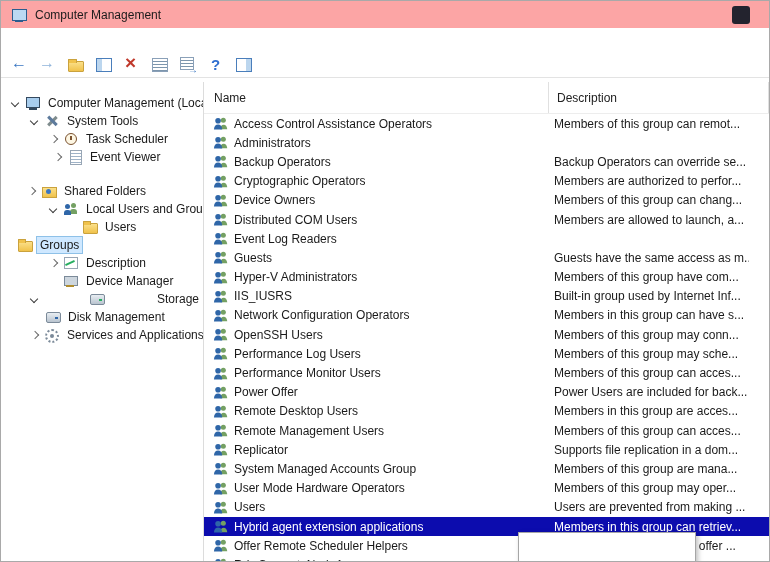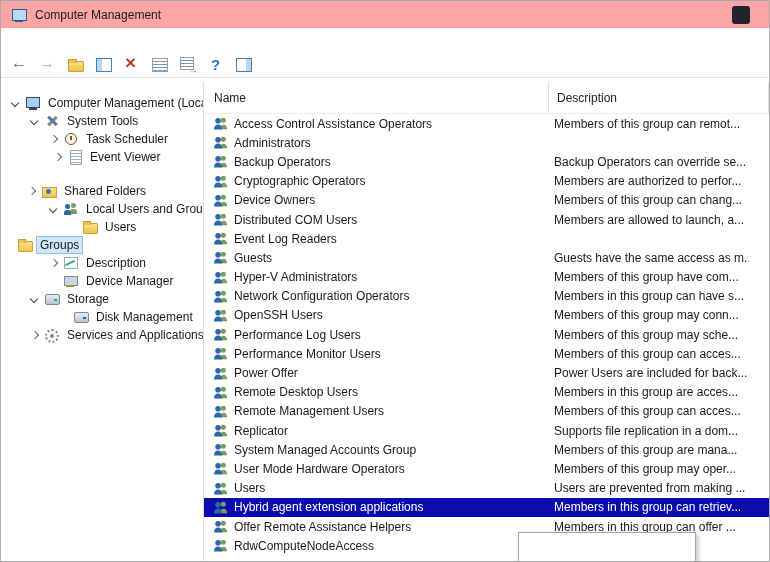--- a/index.html
+++ b/index.html
@@ -240,26 +240,26 @@
         <div class="tree-row state-collapsed" style="padding-left: 46px;">
           <span class="chev"></span>
           <span class="ticon icslot icon-performance"></span>
           <span class="tlabel">Description</span>
         </div>
         <div class="tree-row state-leaf" style="padding-left: 46px;">
           <span class="chev"></span>
           <span class="ticon icslot icon-device"></span>
           <span class="tlabel">Device Manager</span>
         </div>
-        <div class="tree-row state-expanded" style="padding-left: 27px;">
+        <div class="tree-row state-expanded" style="padding-left: 27px; justify-content: space-between;">
           <span class="chev"></span>
           <span class="ticon icslot icon-storage"></span>
           <span class="tlabel">Storage</span>
         </div>
-        <div class="tree-row state-leaf" style="padding-left: 56px;">
+        <div class="tree-row state-leaf" style="padding-left: 28px;">
           <span class="chev"></span>
           <span class="ticon icslot icon-disk"></span>
           <span class="tlabel">Disk Management</span>
         </div>
         <div class="tree-row state-collapsed" style="padding-left: 27px;">
           <span class="chev"></span>
           <span class="ticon icslot icon-services"></span>
           <span class="tlabel">Services and Applications</span>
         </div>
       </div>
@@ -381,20 +381,32 @@
           </div>
           <div class="lrow">
             <span class="gicon">
               <svg width="15" height="15" viewBox="0 0 16 15">
                 <circle cx="11" cy="4" r="2.7" fill="#74a063"></circle>
                 <path d="M7.6 13.6c0-3 1.6-4.9 3.8-4.9s3.6 1.9 3.8 4.9z" fill="#74a063"></path>
                 <circle cx="5.4" cy="4.6" r="3" fill="#2f66a8"></circle>
                 <path d="M1 14c0-3.4 1.9-5.4 4.4-5.4s4.4 2 4.4 5.4z" fill="#2f66a8"></path>
               </svg>
             </span>
+            <span class="rname">IIS_IUSRS</span>
+            <span class="rdesc">Built-in group used by Internet Inf...</span>
+          </div>
+          <div class="lrow">
+            <span class="gicon">
+              <svg width="15" height="15" viewBox="0 0 16 15">
+                <circle cx="11" cy="4" r="2.7" fill="#74a063"></circle>
+                <path d="M7.6 13.6c0-3 1.6-4.9 3.8-4.9s3.6 1.9 3.8 4.9z" fill="#74a063"></path>
+                <circle cx="5.4" cy="4.6" r="3" fill="#2f66a8"></circle>
+                <path d="M1 14c0-3.4 1.9-5.4 4.4-5.4s4.4 2 4.4 5.4z" fill="#2f66a8"></path>
+              </svg>
+            </span>
             <span class="rname">Network Configuration Operators</span>
             <span class="rdesc">Members in this group can have s...</span>
           </div>
           <div class="lrow">
             <span class="gicon">
               <svg width="15" height="15" viewBox="0 0 16 15">
                 <circle cx="11" cy="4" r="2.7" fill="#74a063"></circle>
                 <path d="M7.6 13.6c0-3 1.6-4.9 3.8-4.9s3.6 1.9 3.8 4.9z" fill="#74a063"></path>
                 <circle cx="5.4" cy="4.6" r="3" fill="#2f66a8"></circle>
                 <path d="M1 14c0-3.4 1.9-5.4 4.4-5.4s4.4 2 4.4 5.4z" fill="#2f66a8"></path>
@@ -525,21 +537,21 @@
           </div>
           <div class="lrow">
             <span class="gicon">
               <svg width="15" height="15" viewBox="0 0 16 15">
                 <circle cx="11" cy="4" r="2.7" fill="#74a063"></circle>
                 <path d="M7.6 13.6c0-3 1.6-4.9 3.8-4.9s3.6 1.9 3.8 4.9z" fill="#74a063"></path>
                 <circle cx="5.4" cy="4.6" r="3" fill="#2f66a8"></circle>
                 <path d="M1 14c0-3.4 1.9-5.4 4.4-5.4s4.4 2 4.4 5.4z" fill="#2f66a8"></path>
               </svg>
             </span>
-            <span class="rname">Offer Remote Assistance Helpers</span>
+            <span class="rname">Offer Remote Scheduler Helpers</span>
             <span class="rdesc">Members in this group can offer ...</span>
           </div>
           <div class="lrow">
             <span class="gicon">
               <svg width="15" height="15" viewBox="0 0 16 15">
                 <circle cx="11" cy="4" r="2.7" fill="#74a063"></circle>
                 <path d="M7.6 13.6c0-3 1.6-4.9 3.8-4.9s3.6 1.9 3.8 4.9z" fill="#74a063"></path>
                 <circle cx="5.4" cy="4.6" r="3" fill="#2f66a8"></circle>
                 <path d="M1 14c0-3.4 1.9-5.4 4.4-5.4s4.4 2 4.4 5.4z" fill="#2f66a8"></path>
               </svg>

